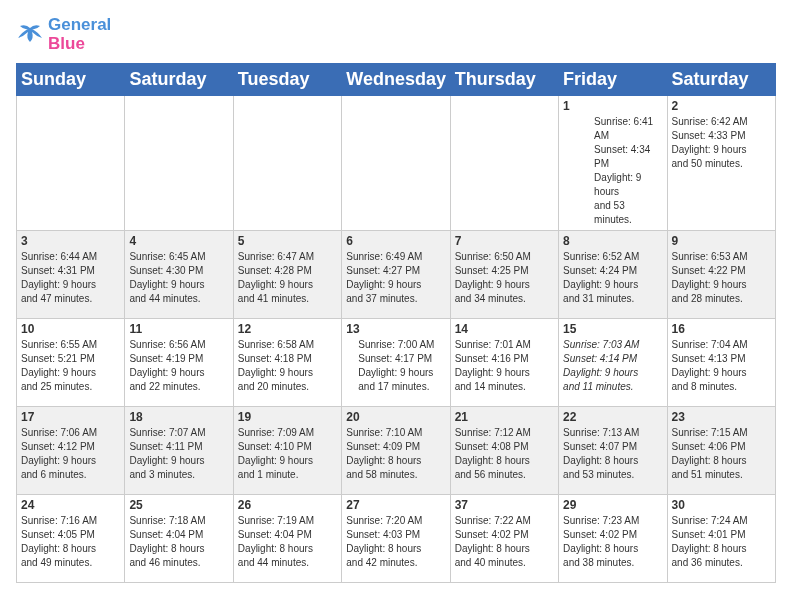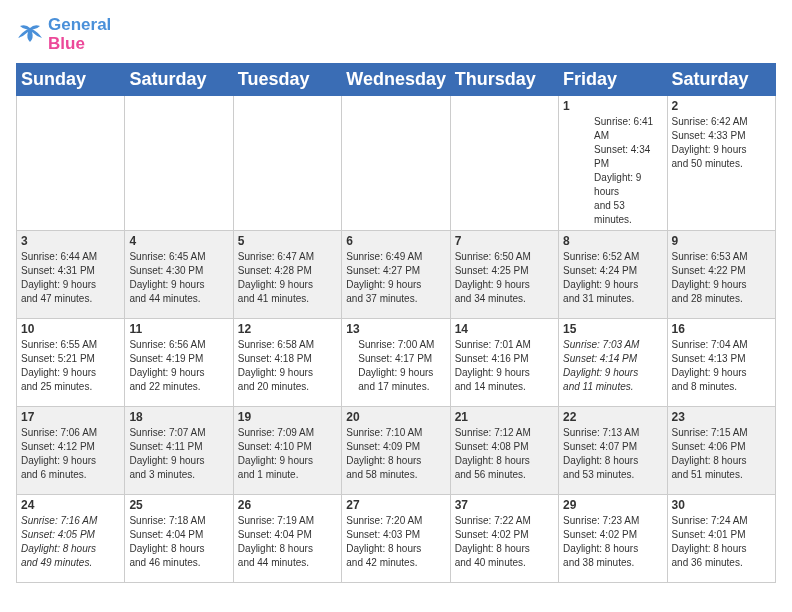--- a/index.html
+++ b/index.html
@@ -287,21 +287,21 @@
           <span class="day-number">23</span>
           <div class="day-info" style="white-space: pre-line;">Sunrise: 7:15 AM
 Sunset: 4:06 PM
 Daylight: 8 hours
 and 51 minutes.</div>
         </td>
       </tr>
       <tr>
         <td>
           <span class="day-number">24</span>
-          <div class="day-info" style="white-space: pre-line; font-style: italic;">Sunrise: 7:16 AM
+          <div class="day-info" style="white-space: pre-line;">Sunrise: 7:16 AM
 Sunset: 4:05 PM
 Daylight: 8 hours
 and 49 minutes.</div>
         </td>
         <td>
           <span class="day-number">25</span>
           <div class="day-info" style="white-space: pre-line;">Sunrise: 7:18 AM
 Sunset: 4:04 PM
 Daylight: 8 hours
 and 46 minutes.</div>

